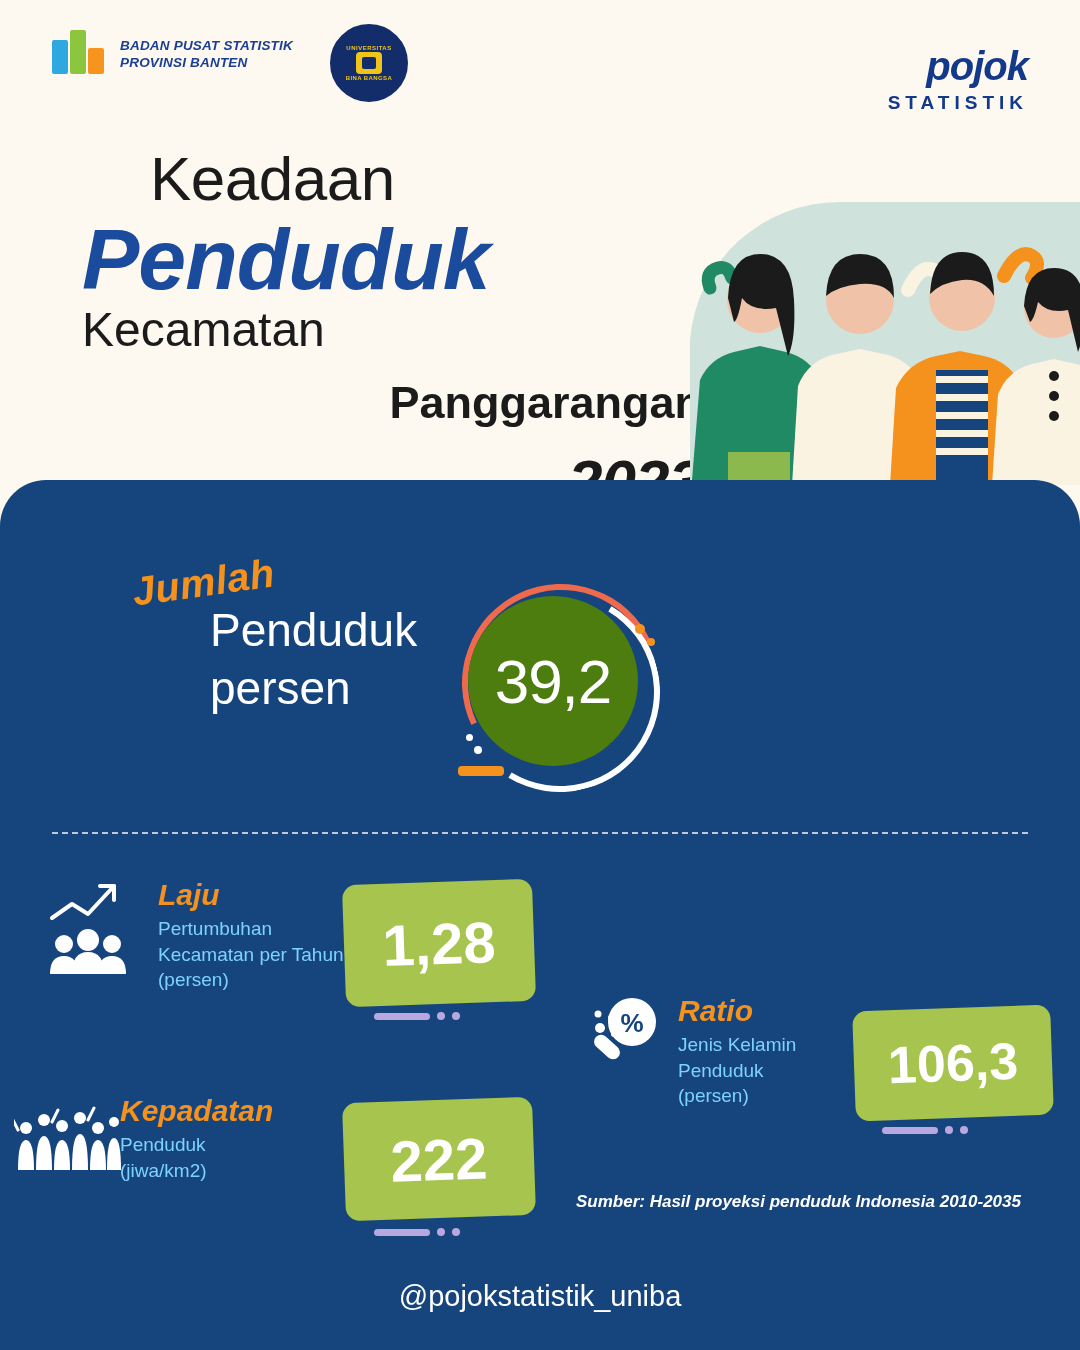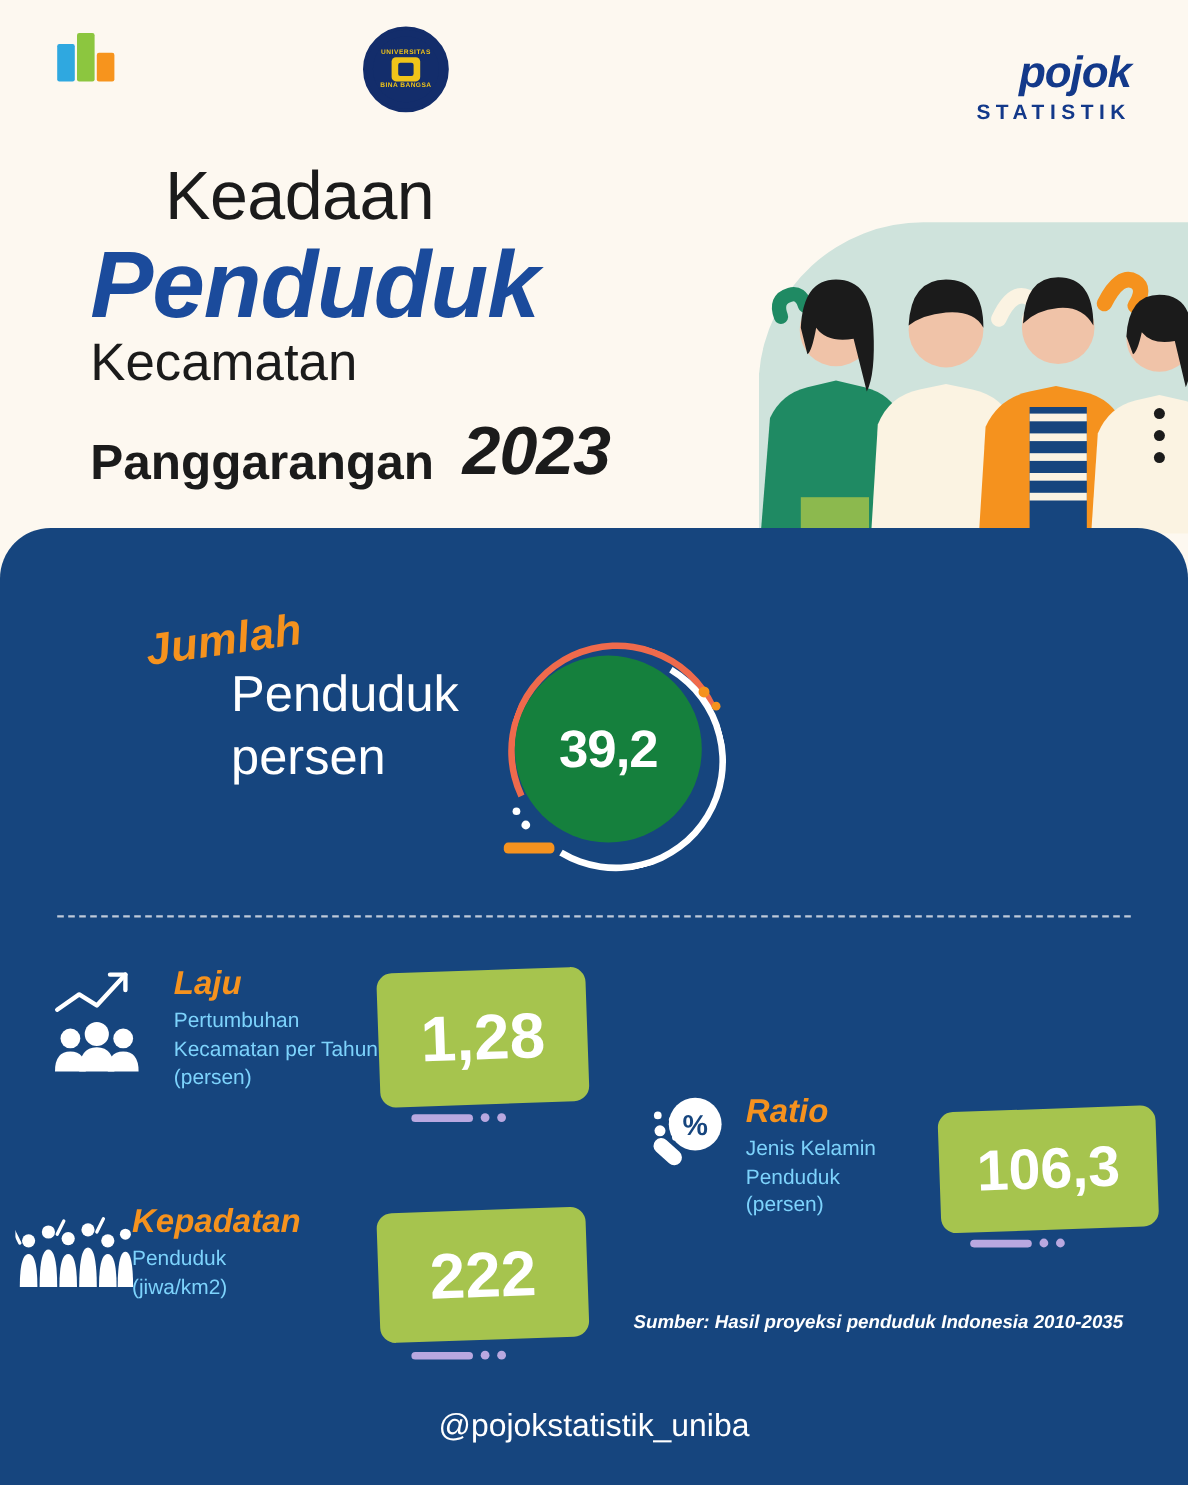--- a/index.html
+++ b/index.html
@@ -153,20 +153,21 @@
     color: #1b1b1b;
     font-weight: 300;
     line-height: 1;
     margin-top: 2px;
   }
   .t-row {
     display: flex;
     align-items: flex-end;
     gap: 26px;
     margin-top: 26px;
+    flex-direction: column;
   }
   .t-nama {
     font-size: 45px;
     font-weight: bold;
     color: #1b1b1b;
     line-height: 1;
   }
   .t-tahun {
     font-size: 62px;
     font-weight: bold;
@@ -222,27 +223,27 @@
   .bubble {
     position: absolute;
     left: 460px; top: 28px;
     width: 186px; height: 186px;
   }
   .bubble-circle {
     position: absolute;
     left: 8px; top: 8px;
     width: 170px; height: 170px;
     border-radius: 50%;
-    background: #15803d;
+    background: #4d7c0f;
     display: flex;
     align-items: center;
     justify-content: center;
     color: #fff;
-    font-size: 48px;
-    font-weight: bold;
+    font-size: 62px;
+    font-weight: normal;
     letter-spacing: -1px;
   }
   .arc {
     position: absolute;
     border-radius: 50%;
     border: 6px solid transparent;
   }
   .arc-top {
     left: 2px; top: -4px;
     width: 186px; height: 186px;
@@ -351,20 +352,24 @@
 <div class="page">
 
   <div class="header">
 
     <div class="bps-logo">
       <div class="bps-mark">
         <span style="left:0;top:10px;width:16px;height:34px;background:#2fa8e0;"></span>
         <span style="left:18px;top:0px;width:16px;height:44px;background:#8cc63f;"></span>
         <span style="left:36px;top:18px;width:16px;height:26px;background:#f7941d;"></span>
         <span style="left:2px;top:6px;width:44px;height:12px;background:#2fa8e0;opacity:.0;"></span>
+      </div>
+      <div class="bps-text">
+        <div>BADAN PUSAT STATISTIK</div>
+        <div>PROVINSI BANTEN</div>
       </div>
     </div>
 
     <div class="uniba-logo">
       <div class="uniba-inner">
         <div class="uniba-top">UNIVERSITAS</div>
         <div class="uniba-mid"></div>
         <div class="uniba-bot">BINA BANGSA</div>
       </div>
     </div>

